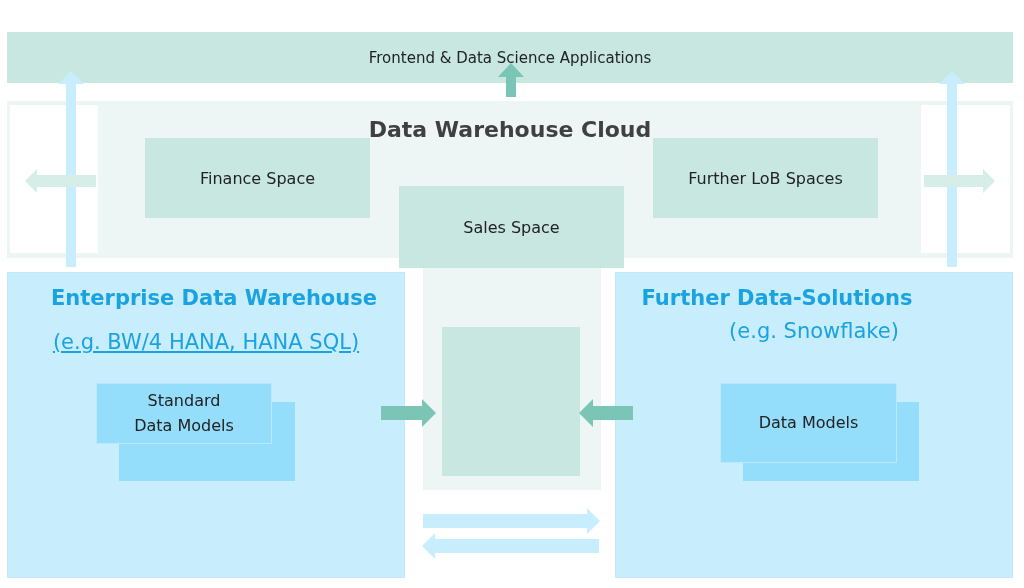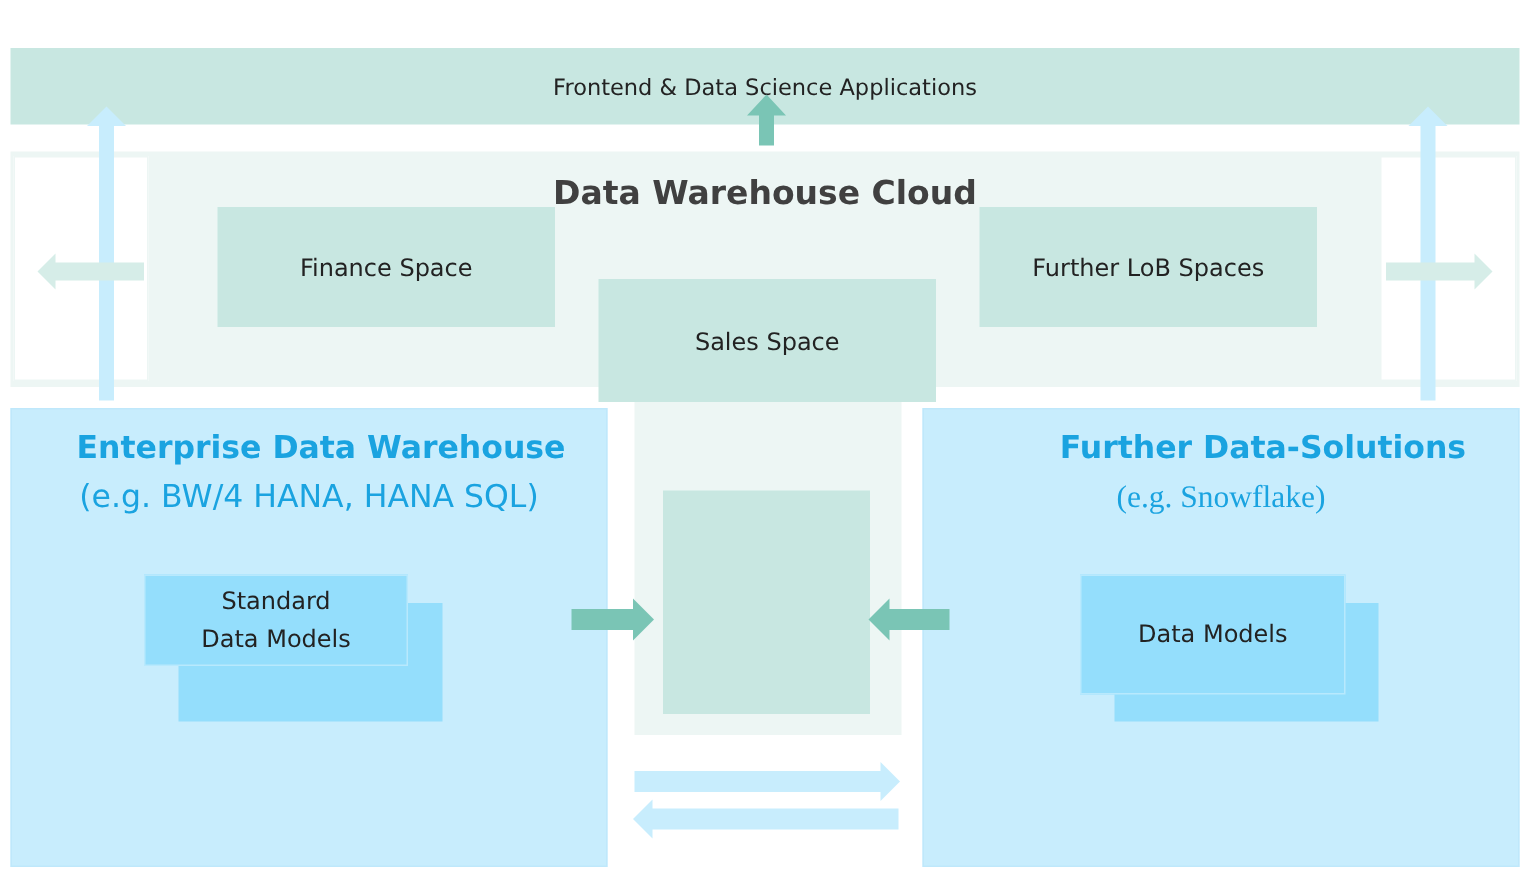--- a/index.html
+++ b/index.html
@@ -51,32 +51,32 @@
   <span>Further LoB Spaces</span>
 </div>
 
 <div class="abs it-box center">
   <div>
   </div>
 </div>
 
 <div class="abs sys-box" style="left:7px; width:398px;"></div>
 <div class="abs center sys-title" style="left:7px; top:282px; width:398px; height:32px;">Enterprise Data Warehouse</div>
-<div class="abs center sys-sub" style="left:7px; top:315px; width:398px; height:32px;">(e.g. BW/4 HANA, HANA SQL)</div>
+<div class="abs center sys-sub" style="left:7px; top:326px; width:398px; height:32px;text-decoration:underline;">(e.g. BW/4 HANA, HANA SQL)</div>
 <div class="abs model-back" style="left:119px; top:402px; width:176px; height:79px;"></div>
 <div class="abs model-front center" style="left:96px; top:383px; width:176px; height:61px;">
   <div>
     <div>Standard</div>
     <div>Data Models</div>
   </div>
 </div>
 
 <div class="abs sys-box" style="left:615px; width:398px;"></div>
-<div class="abs center sys-title" style="left:648px; top:282px; width:372px; height:32px;">Further Data-Solutions</div>
-<div class="abs center sys-sub" style="left:615px; top:315px; width:398px; height:32px;font-family:Liberation Serif, serif;">(e.g. Snowflake)</div>
+<div class="abs center sys-title" style="left:583px; top:282px; width:372px; height:32px;">Further Data-Solutions</div>
+<div class="abs center sys-sub" style="left:615px; top:315px; width:398px; height:32px;">(e.g. Snowflake)</div>
 <div class="abs model-back" style="left:743px; top:402px; width:176px; height:79px;"></div>
 <div class="abs model-front center" style="left:720px; top:383px; width:177px; height:80px;">
   <span>Data Models</span>
 </div>
 
 <svg class="arrow" style="left:498px; top:63px;" width="26" height="34">
   <polygon points="13,0 26,14 18,14 18,34 8,34 8,14 0,14" fill="#7ac5b5"></polygon>
 </svg>
 
 <svg class="arrow" style="left:58px; top:71px;" width="26" height="196">

